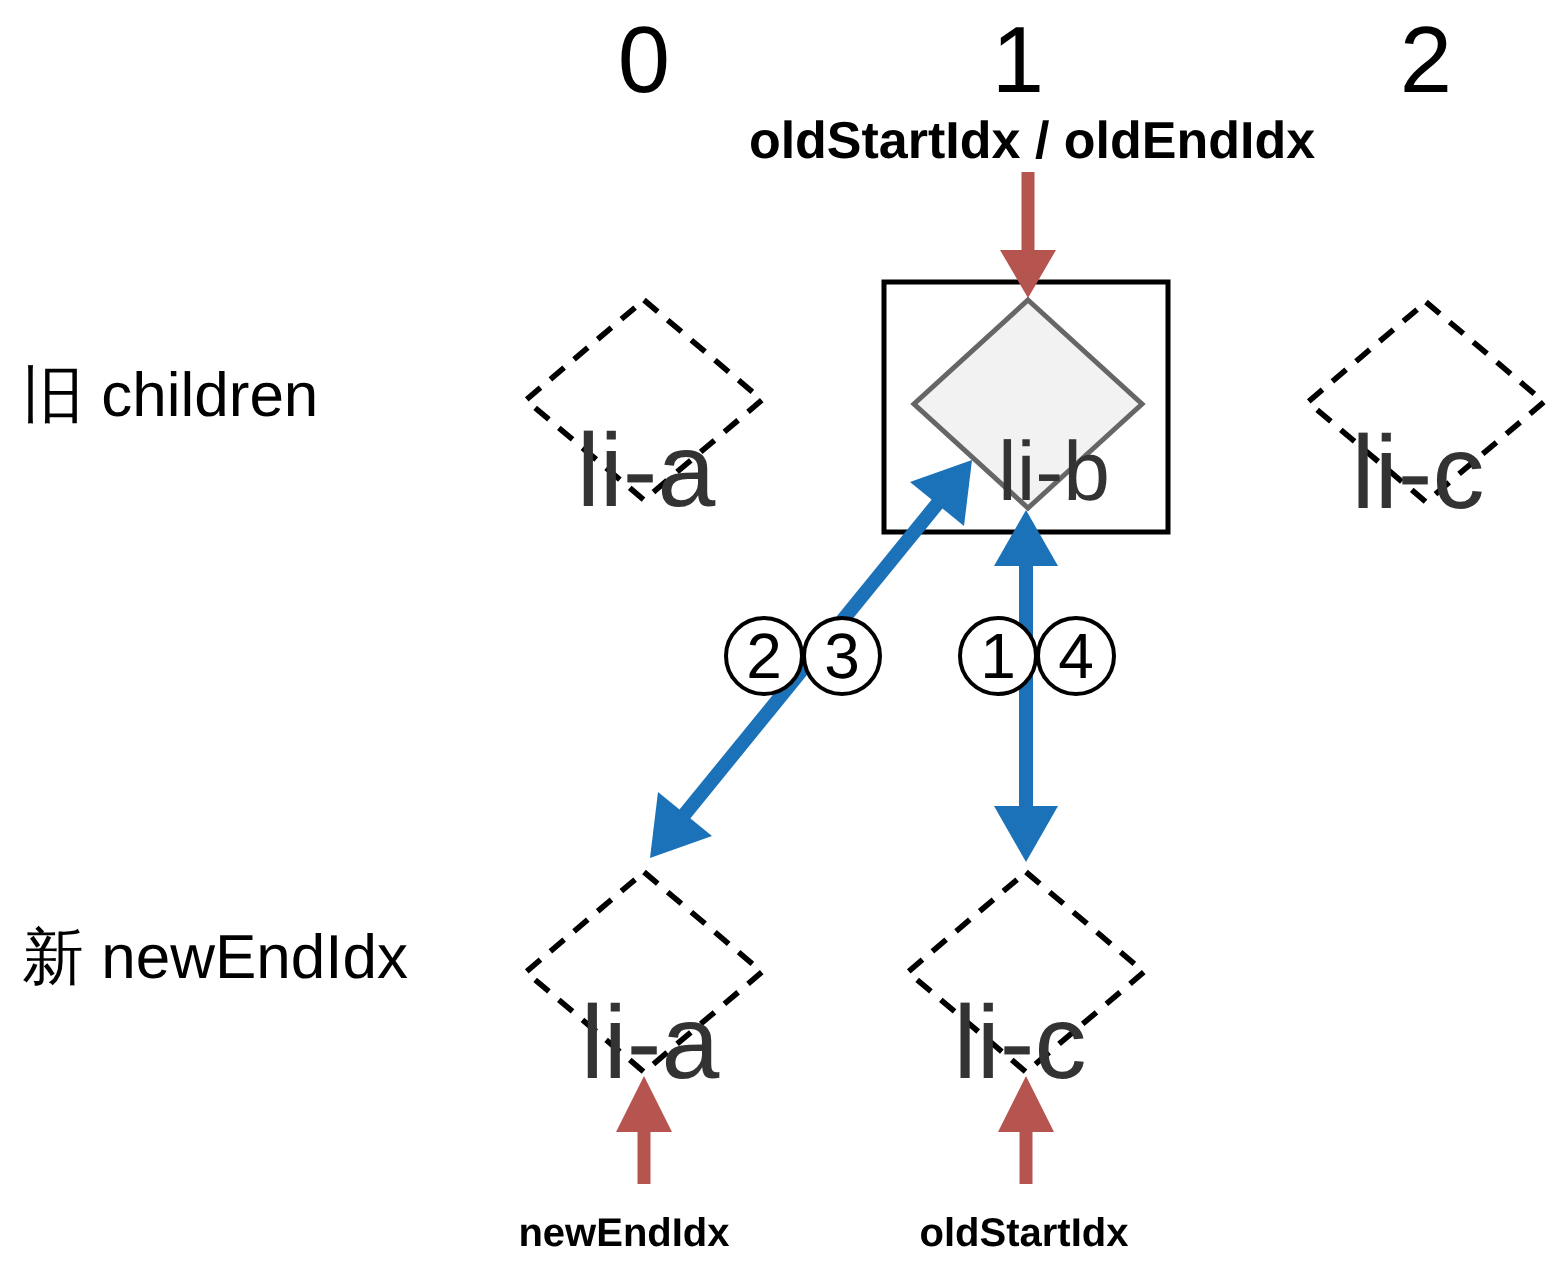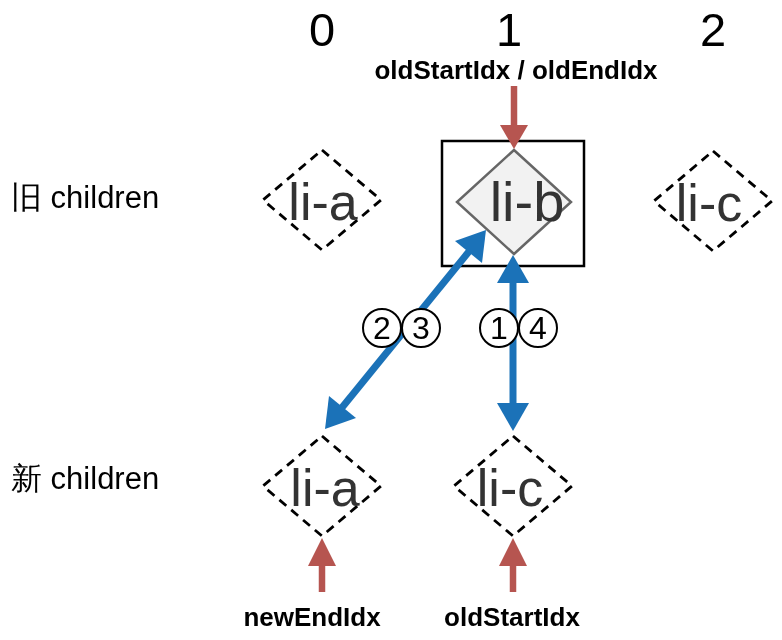--- a/index.html
+++ b/index.html
@@ -49,36 +49,37 @@
     text-align: center;
   }
   .row-lbl {
     left: 11px;
     font-size: 31px; line-height: 36px;
   }
   .node-lbl {
     width: 160px; text-align: center;
     font-size: 52px; line-height: 56px;
     color: var(--text-dark, #333333);
+    margin-top: 34px;
   }
-  .node-lbl.big { font-size: 56px; line-height: 60px; }
+  .node-lbl.big { font-size: 42px; line-height: 60px; }
   .badge {
     position: absolute;
     width: 40px; height: 40px;
     box-sizing: border-box;
     border: 2.5px solid #000;
     border-radius: 50%;
     background: #ffffff;
     display: flex; align-items: center; justify-content: center;
     font-size: 32px; line-height: 32px;
     top: 308px;
   }
   .pointer-bottom {
     top: 603px; width: 170px;
-    font-size: 26px; line-height: 28px; font-weight: bold;
+    font-size: 20px; line-height: 28px; font-weight: bold;
     text-align: center;
   }
 </style>
 </head>
 <body>
 
 <div id="canvas">
 
   <svg id="shapes" width="782" height="640" viewBox="0 0 782 640">
 
@@ -119,21 +120,21 @@
     </g>
   </svg>
 
   <div class="lbl idx" style="left:292px">0</div>
   <div class="lbl idx" style="left:479px">1</div>
   <div class="lbl idx" style="left:683px">2</div>
 
   <div class="lbl row-lbl" style="top:180px">旧 children</div>
 
   <div class="lbl pointer-top">oldStartIdx / oldEndIdx</div>
-  <div class="lbl row-lbl" style="top:461px">新 children</div>
+  <div class="lbl row-lbl" style="top:461px">新 newEndIdx</div>
 
   <div class="lbl node-lbl" style="left:243px; top:174px">li-a</div>
   <div class="lbl node-lbl big" style="left:447px; top:172px">li-b</div>
   <div class="lbl node-lbl" style="left:629px; top:175px">li-c</div>
   <div class="lbl node-lbl" style="left:245px; top:460px">li-a</div>
   <div class="lbl node-lbl" style="left:430px; top:460px">li-c</div>
 
   <div class="badge" style="left:362px">2</div>
   <div class="badge" style="left:401px">3</div>
   <div class="badge" style="left:479px">1</div>

